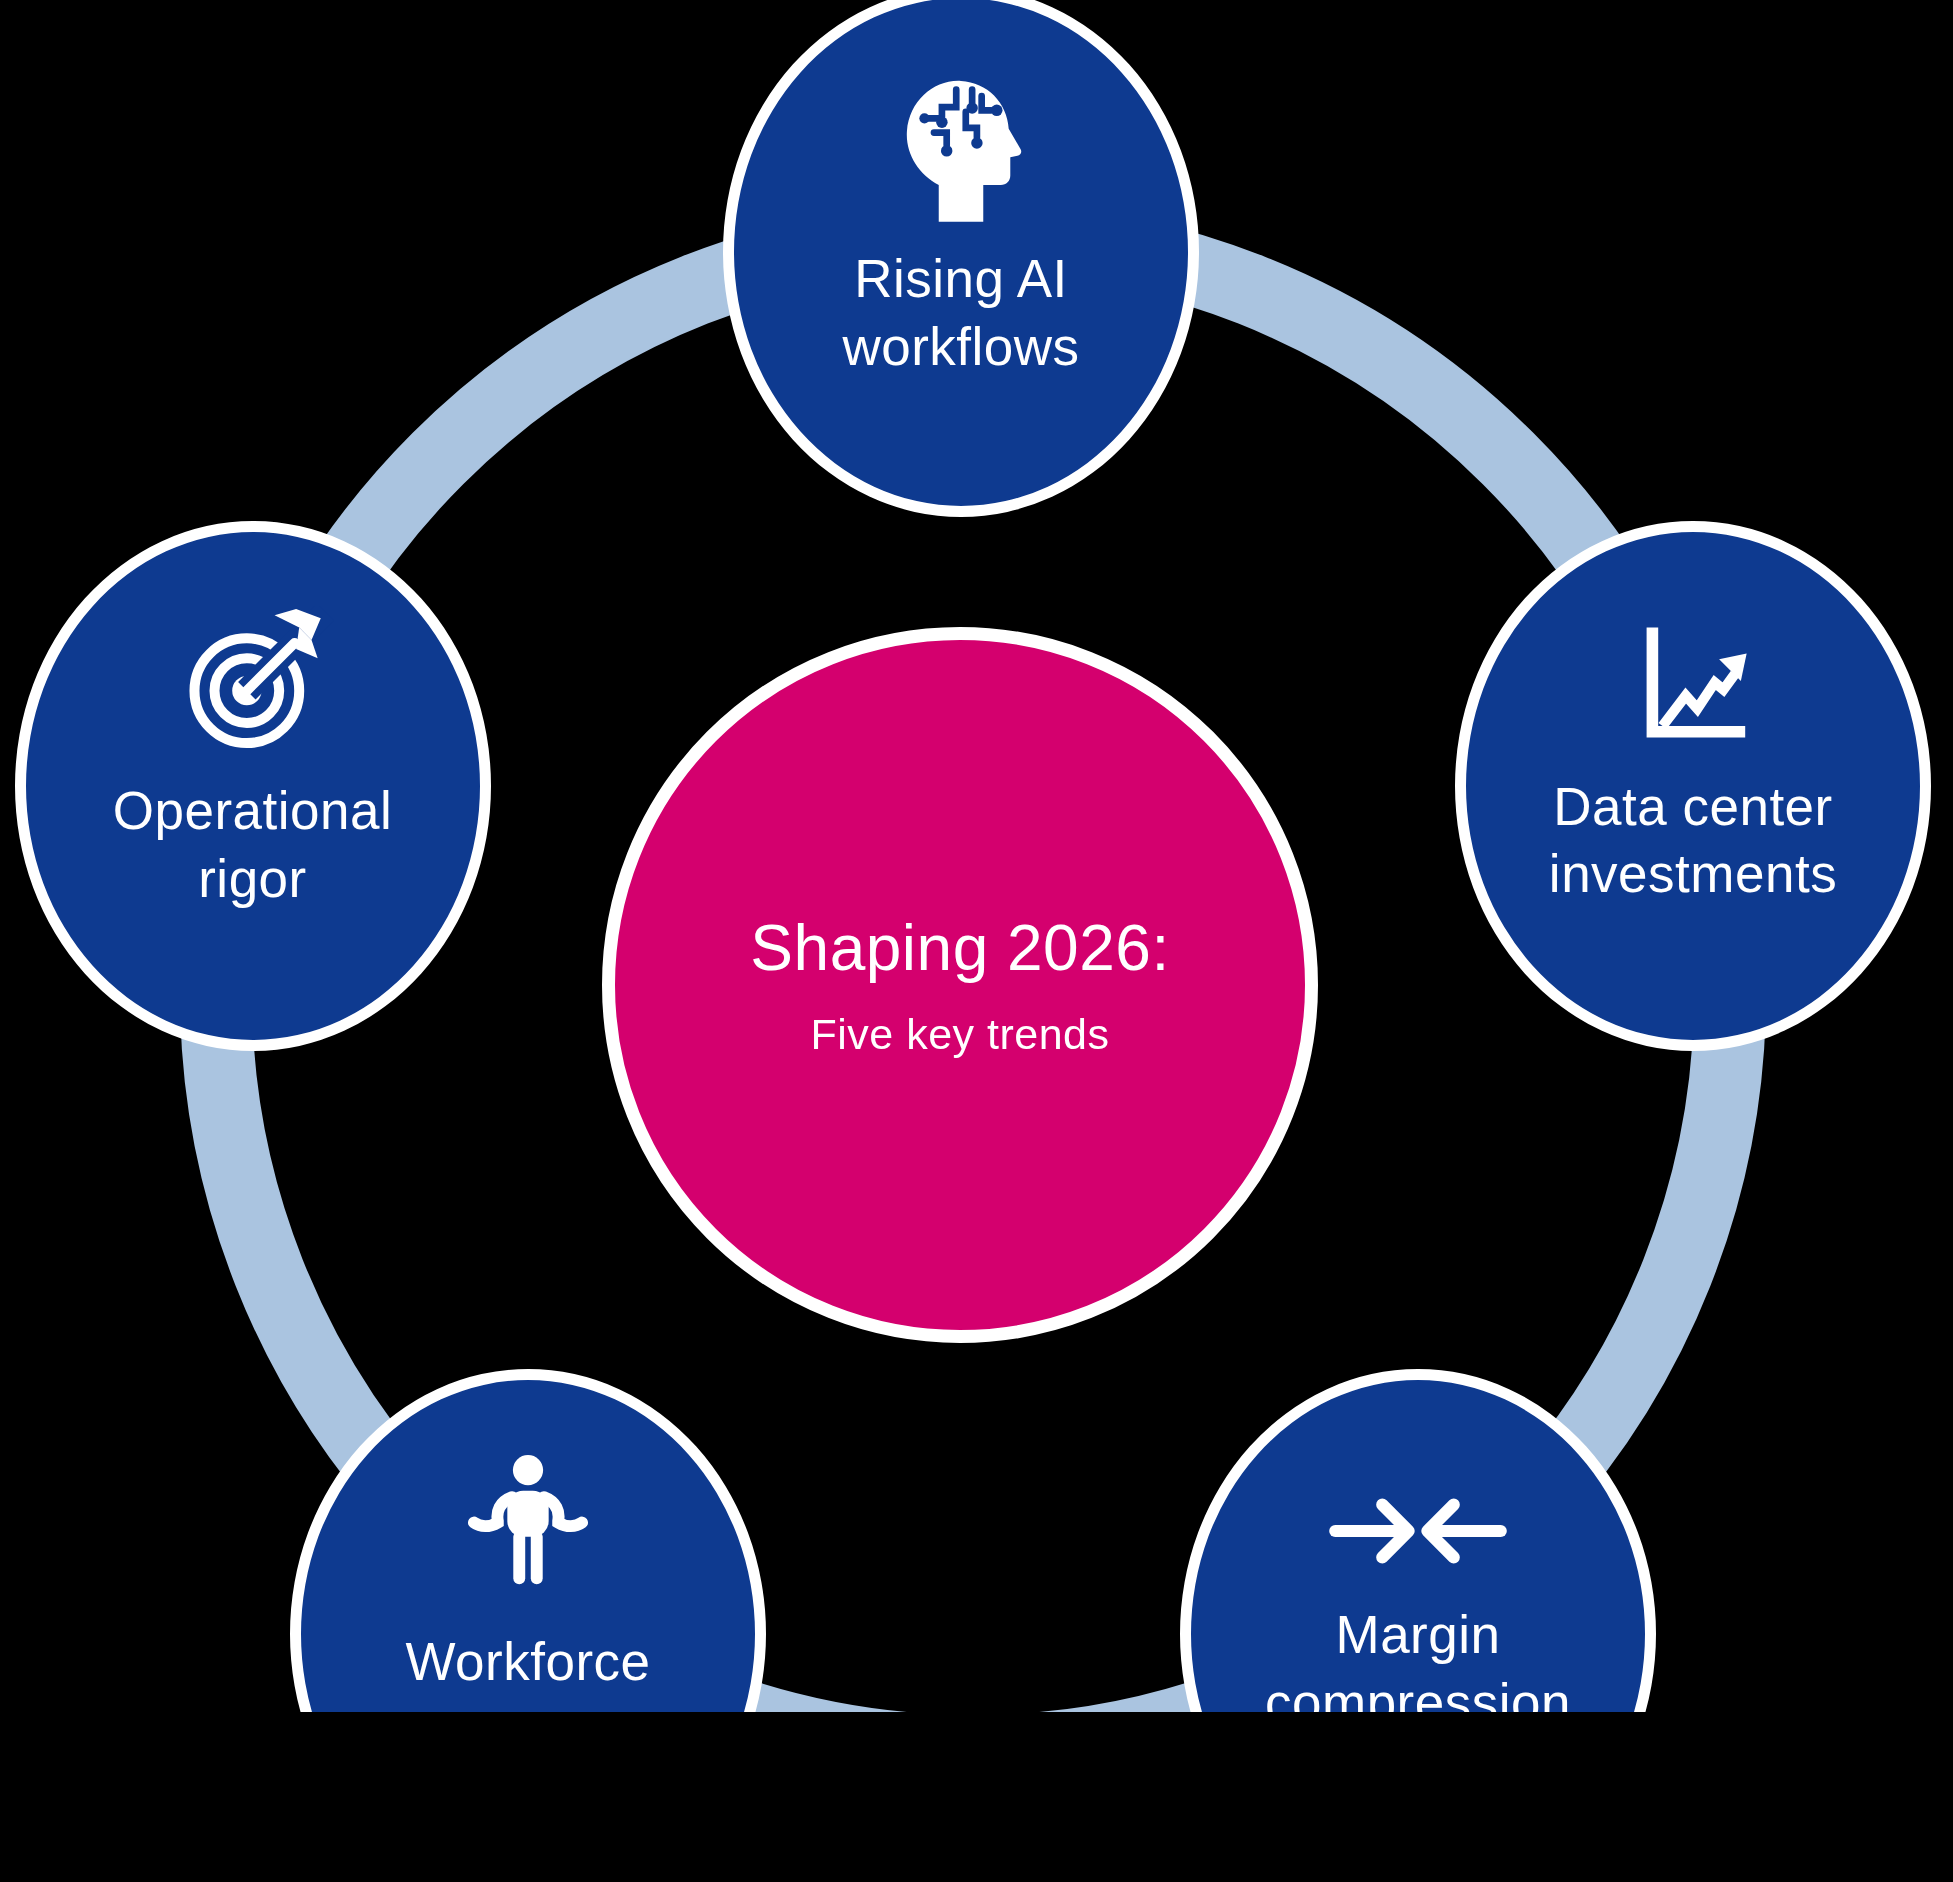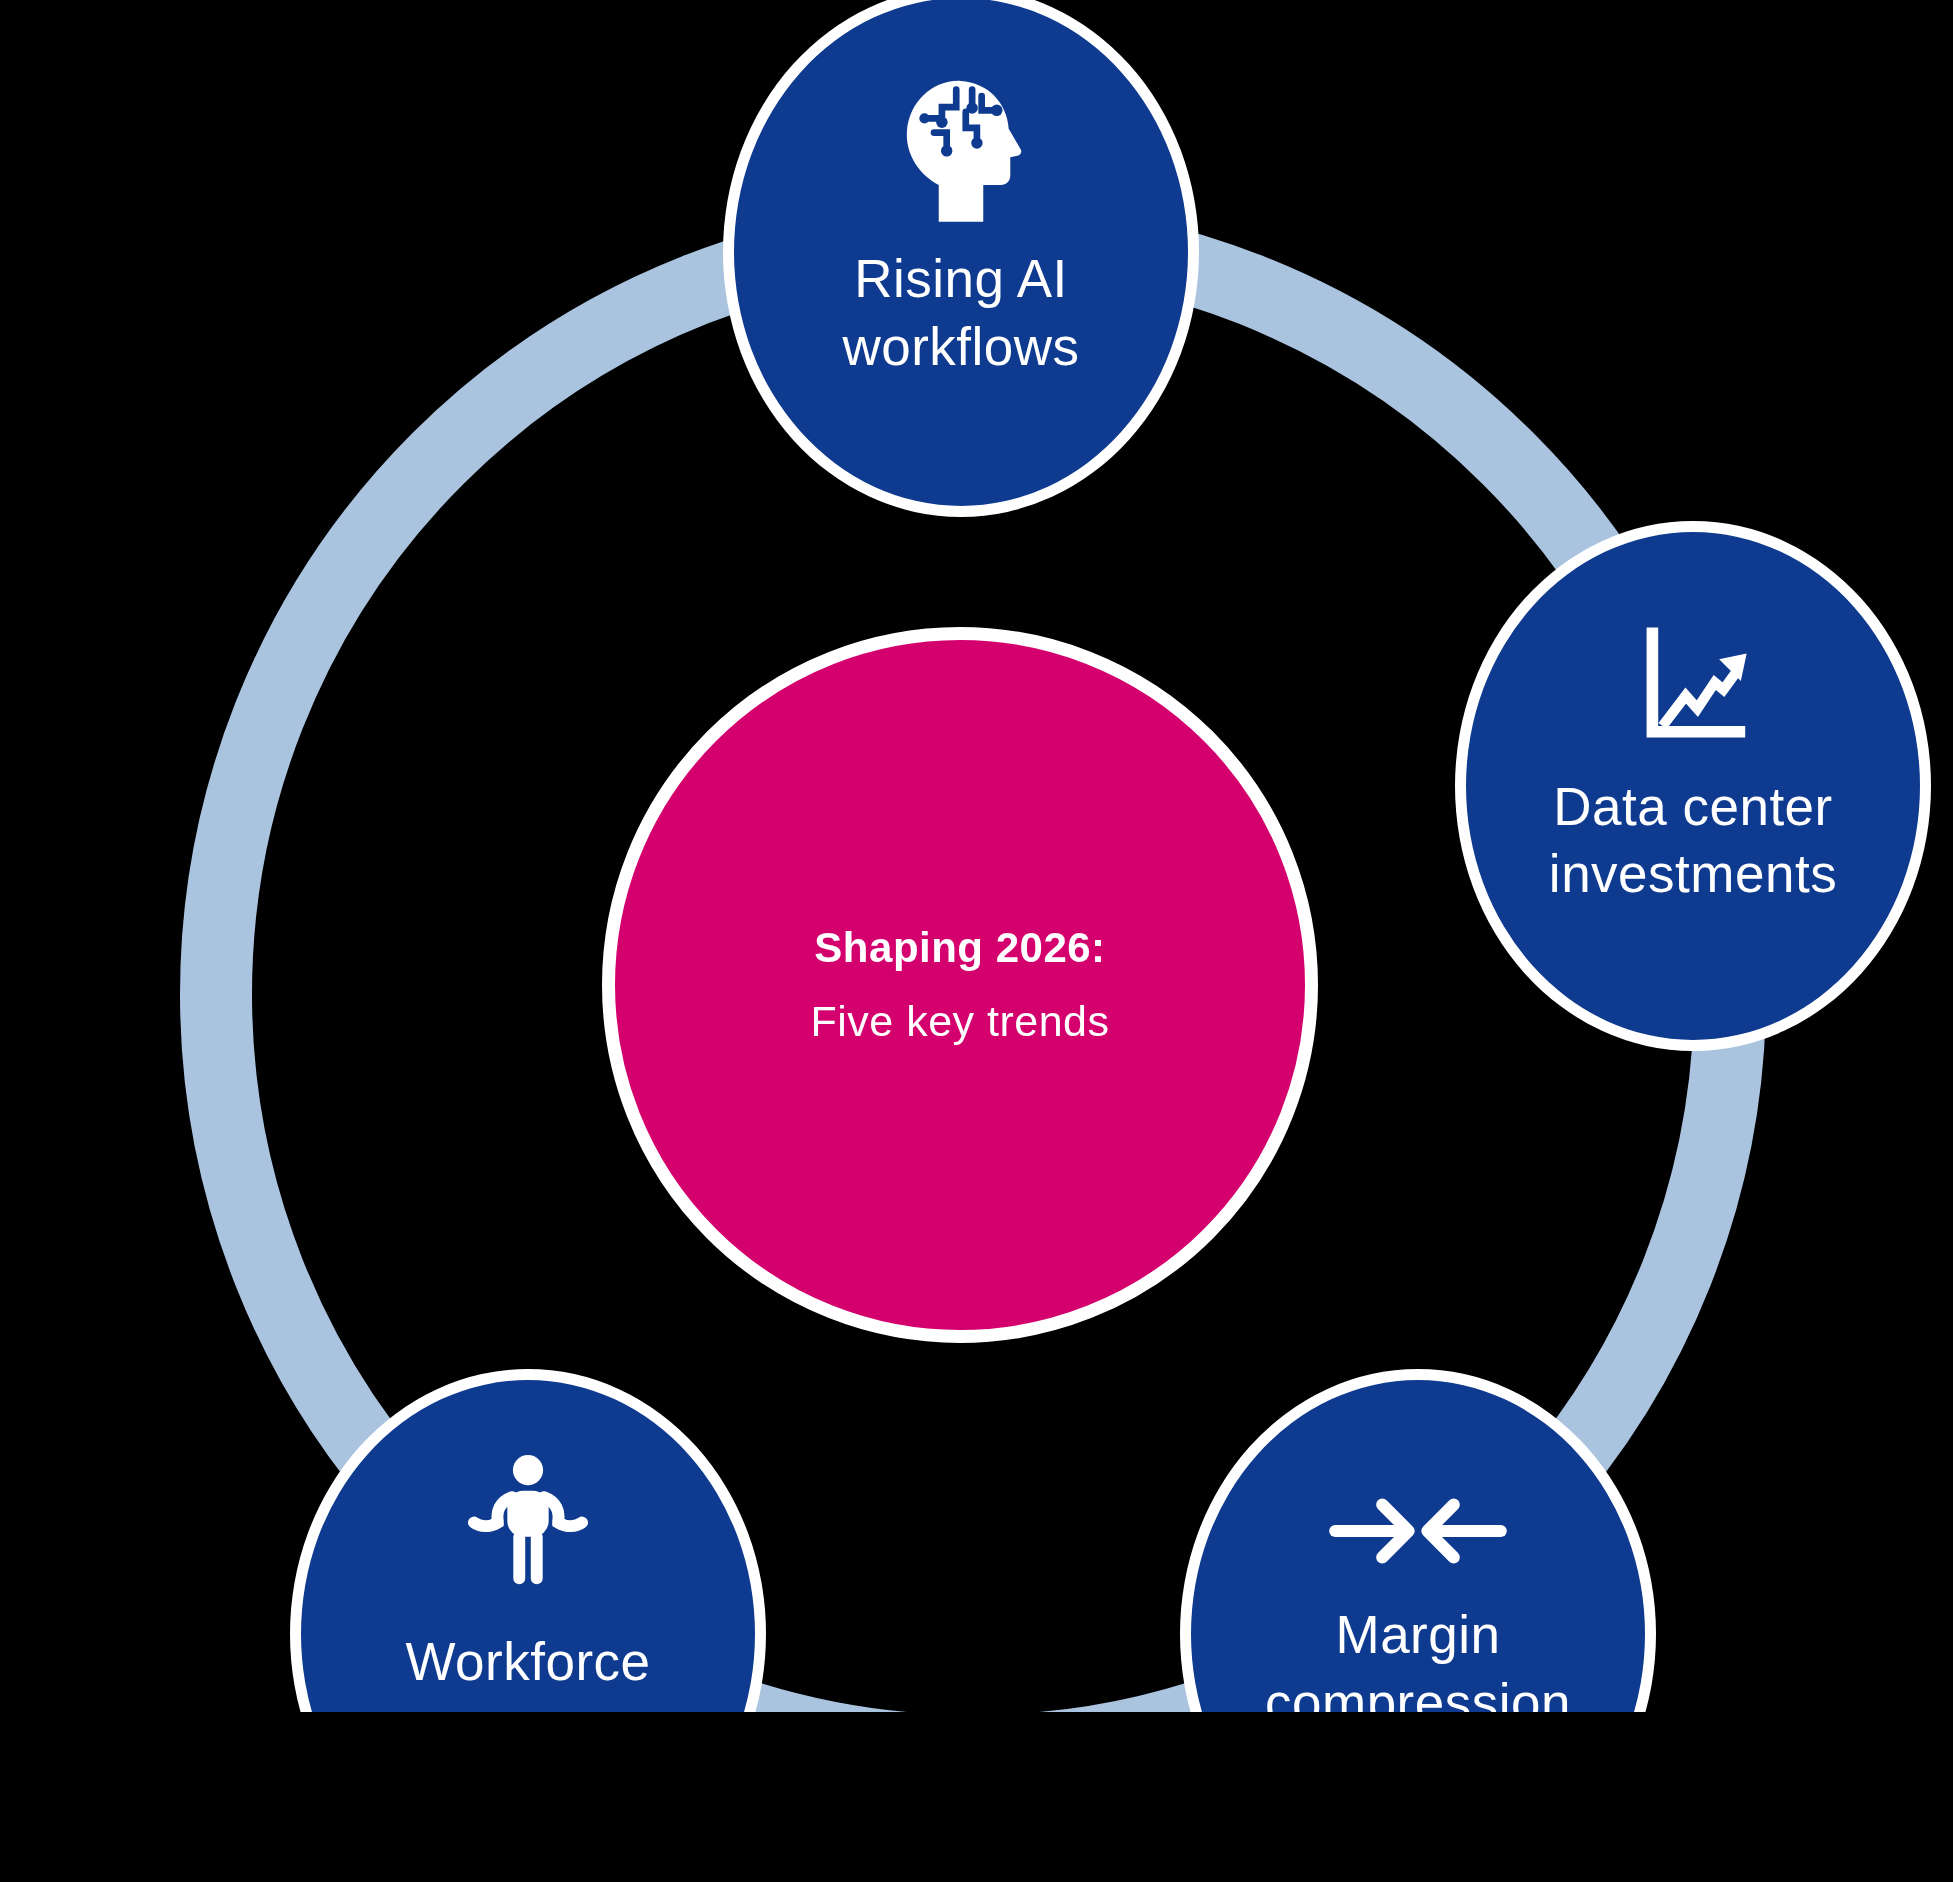--- a/index.html
+++ b/index.html
@@ -64,22 +64,22 @@
     border-radius:50%;
     display:flex;
     flex-direction:column;
     align-items:center;
     justify-content:center;
     gap:25px;
     box-sizing:border-box;
   }
   .center-title{
     color:var(--text-white);
-    font-size:42px;
-    font-weight:bold;
+    font-size:64px;
+    font-weight:normal;
     text-align:center;
     letter-spacing:0.5px;
   }
   .center-subtitle{
     color:var(--text-white);
     font-size:43px;
     font-weight:normal;
     text-align:center;
     letter-spacing:0.5px;
   }
@@ -158,20 +158,35 @@
           <path d="M60 29 C68 32 70 38 69 44 L69 45 C74 48 80 48 84 45"></path>
           <path d="M44.5 54 V80"></path>
           <path d="M55.5 54 V80"></path>
         </g>
       </svg>
     </span>
     <div class="node-label">Workforce
 center</div>
   </div>
 
+  <div class="node node-left">
+    <span class="node-icon">
+      <svg width="164" height="154" viewBox="0 0 100 100">
+        <circle class="wstroke" stroke-width="6.5" cx="46" cy="55" r="34"></circle>
+        <circle class="wstroke" stroke-width="6.5" cx="46" cy="55" r="21"></circle>
+        <circle class="wfill" cx="46" cy="55" r="9.5"></circle>
+        <path class="bstroke" stroke-width="16" d="M46 55 L97 4"></path>
+        <path class="wstroke" stroke-width="6.5" stroke-linecap="round" d="M46 55 L77 24"></path>
+        <polygon class="wfill" points="64,6 80,14 88,22 94,8 78,2"></polygon>
+        <polygon class="wfill" points="80,14 88,22 92,34 78,28"></polygon>
+      </svg>
+    </span>
+    <div class="node-label">Operational
+rigor</div>
+  </div>
 
   <div class="center-circle">
     <div class="center-title">Shaping 2026:</div>
     <div class="center-subtitle">Five key trends</div>
   </div>
 
 </div>
 
 
 </body></html>

